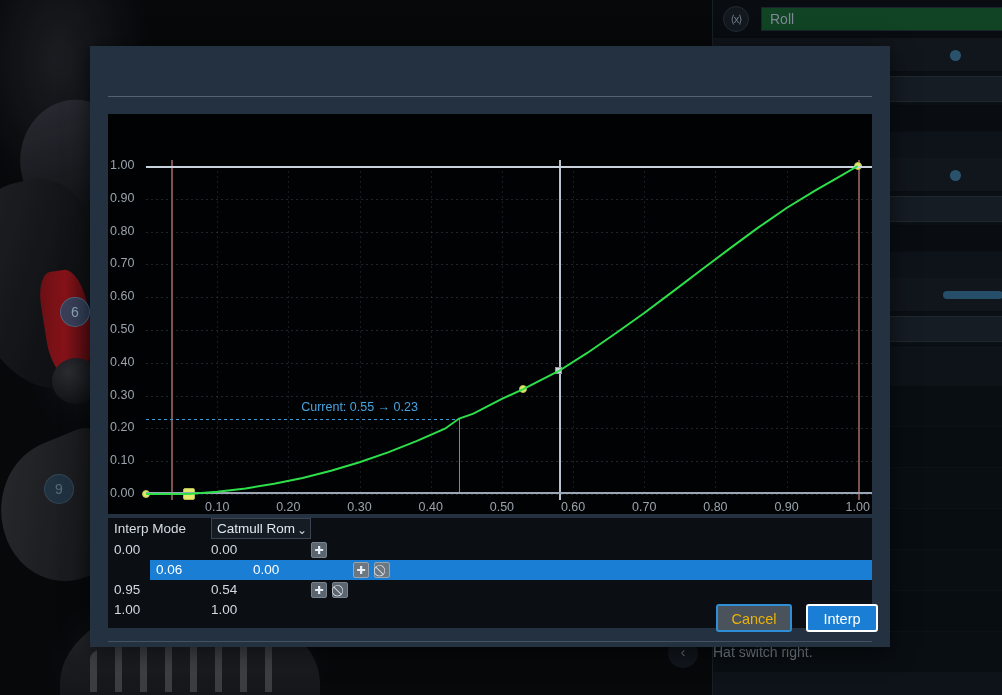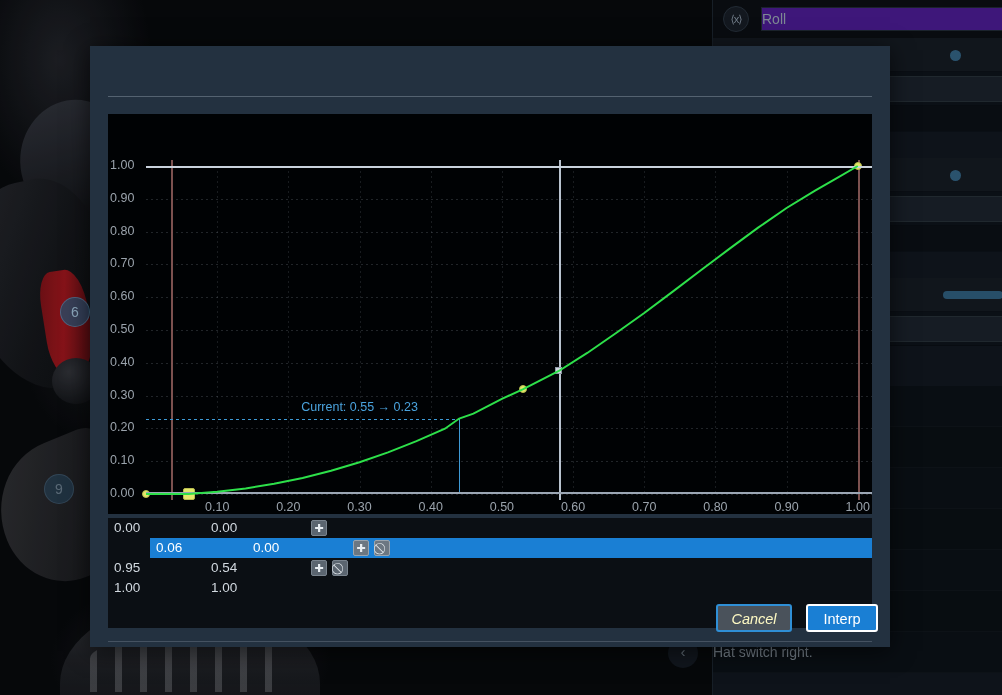--- a/index.html
+++ b/index.html
@@ -130,25 +130,26 @@
     font-size: 11px;
     line-height: 24px;
     text-align: center;
     letter-spacing: -1px;
     flex: none;
   }
   .axis-name {
     margin-left: 12px;
     flex: 1;
     height: 24px;
-    background: #4c1d95;
+    background: #14532d;
     border: 1px solid #222b36;
     color: #9aa7b4;
     font-size: 14px;
     line-height: 22px;
+    padding-left: 8px;
   }
   .sp-block { position: absolute; left: 0; width: 290px; }
   .sp-slider-row {
     position: relative;
     height: 34px;
     background: #151b23;
     border-bottom: 1px solid #0d1219;
   }
   .sp-dot {
     position: absolute;
@@ -423,22 +424,21 @@
     font-size: 14.5px;
     line-height: 26px;
     text-align: center;
   }
   .btn-cancel {
     left: 626px;
     width: 76px;
     background: #4a525b;
     border: 2px solid #2f8fd6;
     border-radius: 3px;
-    color: #fef9c3;
-    font-style: italic;
+    color: #eab308;
   }
   .btn-apply {
     left: 716px;
     width: 72px;
     background: #1a7fd4;
     border: 2px solid #ffffff;
     border-radius: 3px;
     color: #ffffff;
   }
 </style>
@@ -590,20 +590,27 @@
           </div>
         <div class="axis-line-top"></div>
         <div class="axis-line-x"></div>
         <svg id="curve-svg" width="726" height="328" viewBox="0 0 726 328" preserveAspectRatio="none" style="position:absolute;left:0;top:0;overflow:visible;">
             <polyline points="0.00,328.00 21.35,328.00 42.71,328.00 71.18,325.70 99.65,322.42 128.12,317.83 156.59,311.93 185.06,304.71 213.53,296.18 242.00,286.34 270.47,275.19 298.94,262.73 313.18,252.56 327.41,247.64 355.88,232.88 377.24,223.04 412.82,205.00 441.29,186.96 469.76,167.28 498.24,146.94 526.71,125.62 555.18,103.98 583.65,82.66 612.12,61.66 640.59,41.98 669.06,24.60 690.41,12.46 711.76,0.00" fill="none" stroke="#2de04a" stroke-width="2"></polyline>
           </svg>
       </div>
     </div>
 
     <div class="table-wrap">
+      <div class="tbl-head">
+        <div class="th-label">Interp Mode</div>
+        <div class="interp-select">
+          <span>Catmull Rom</span>
+          <span class="interp-chev">⌄</span>
+        </div>
+      </div>
       <div id="table-rows">
           <div class="trow">
             <div class="td-x">0.00</div>
             <div class="td-y">0.00</div>
             <div class="rowbtn add">✚</div>
           </div>
           <div class="trow sel">
             <div class="td-x">0.06</div>
             <div class="td-y">0.00</div>
             <div class="rowbtn add">✚</div>

